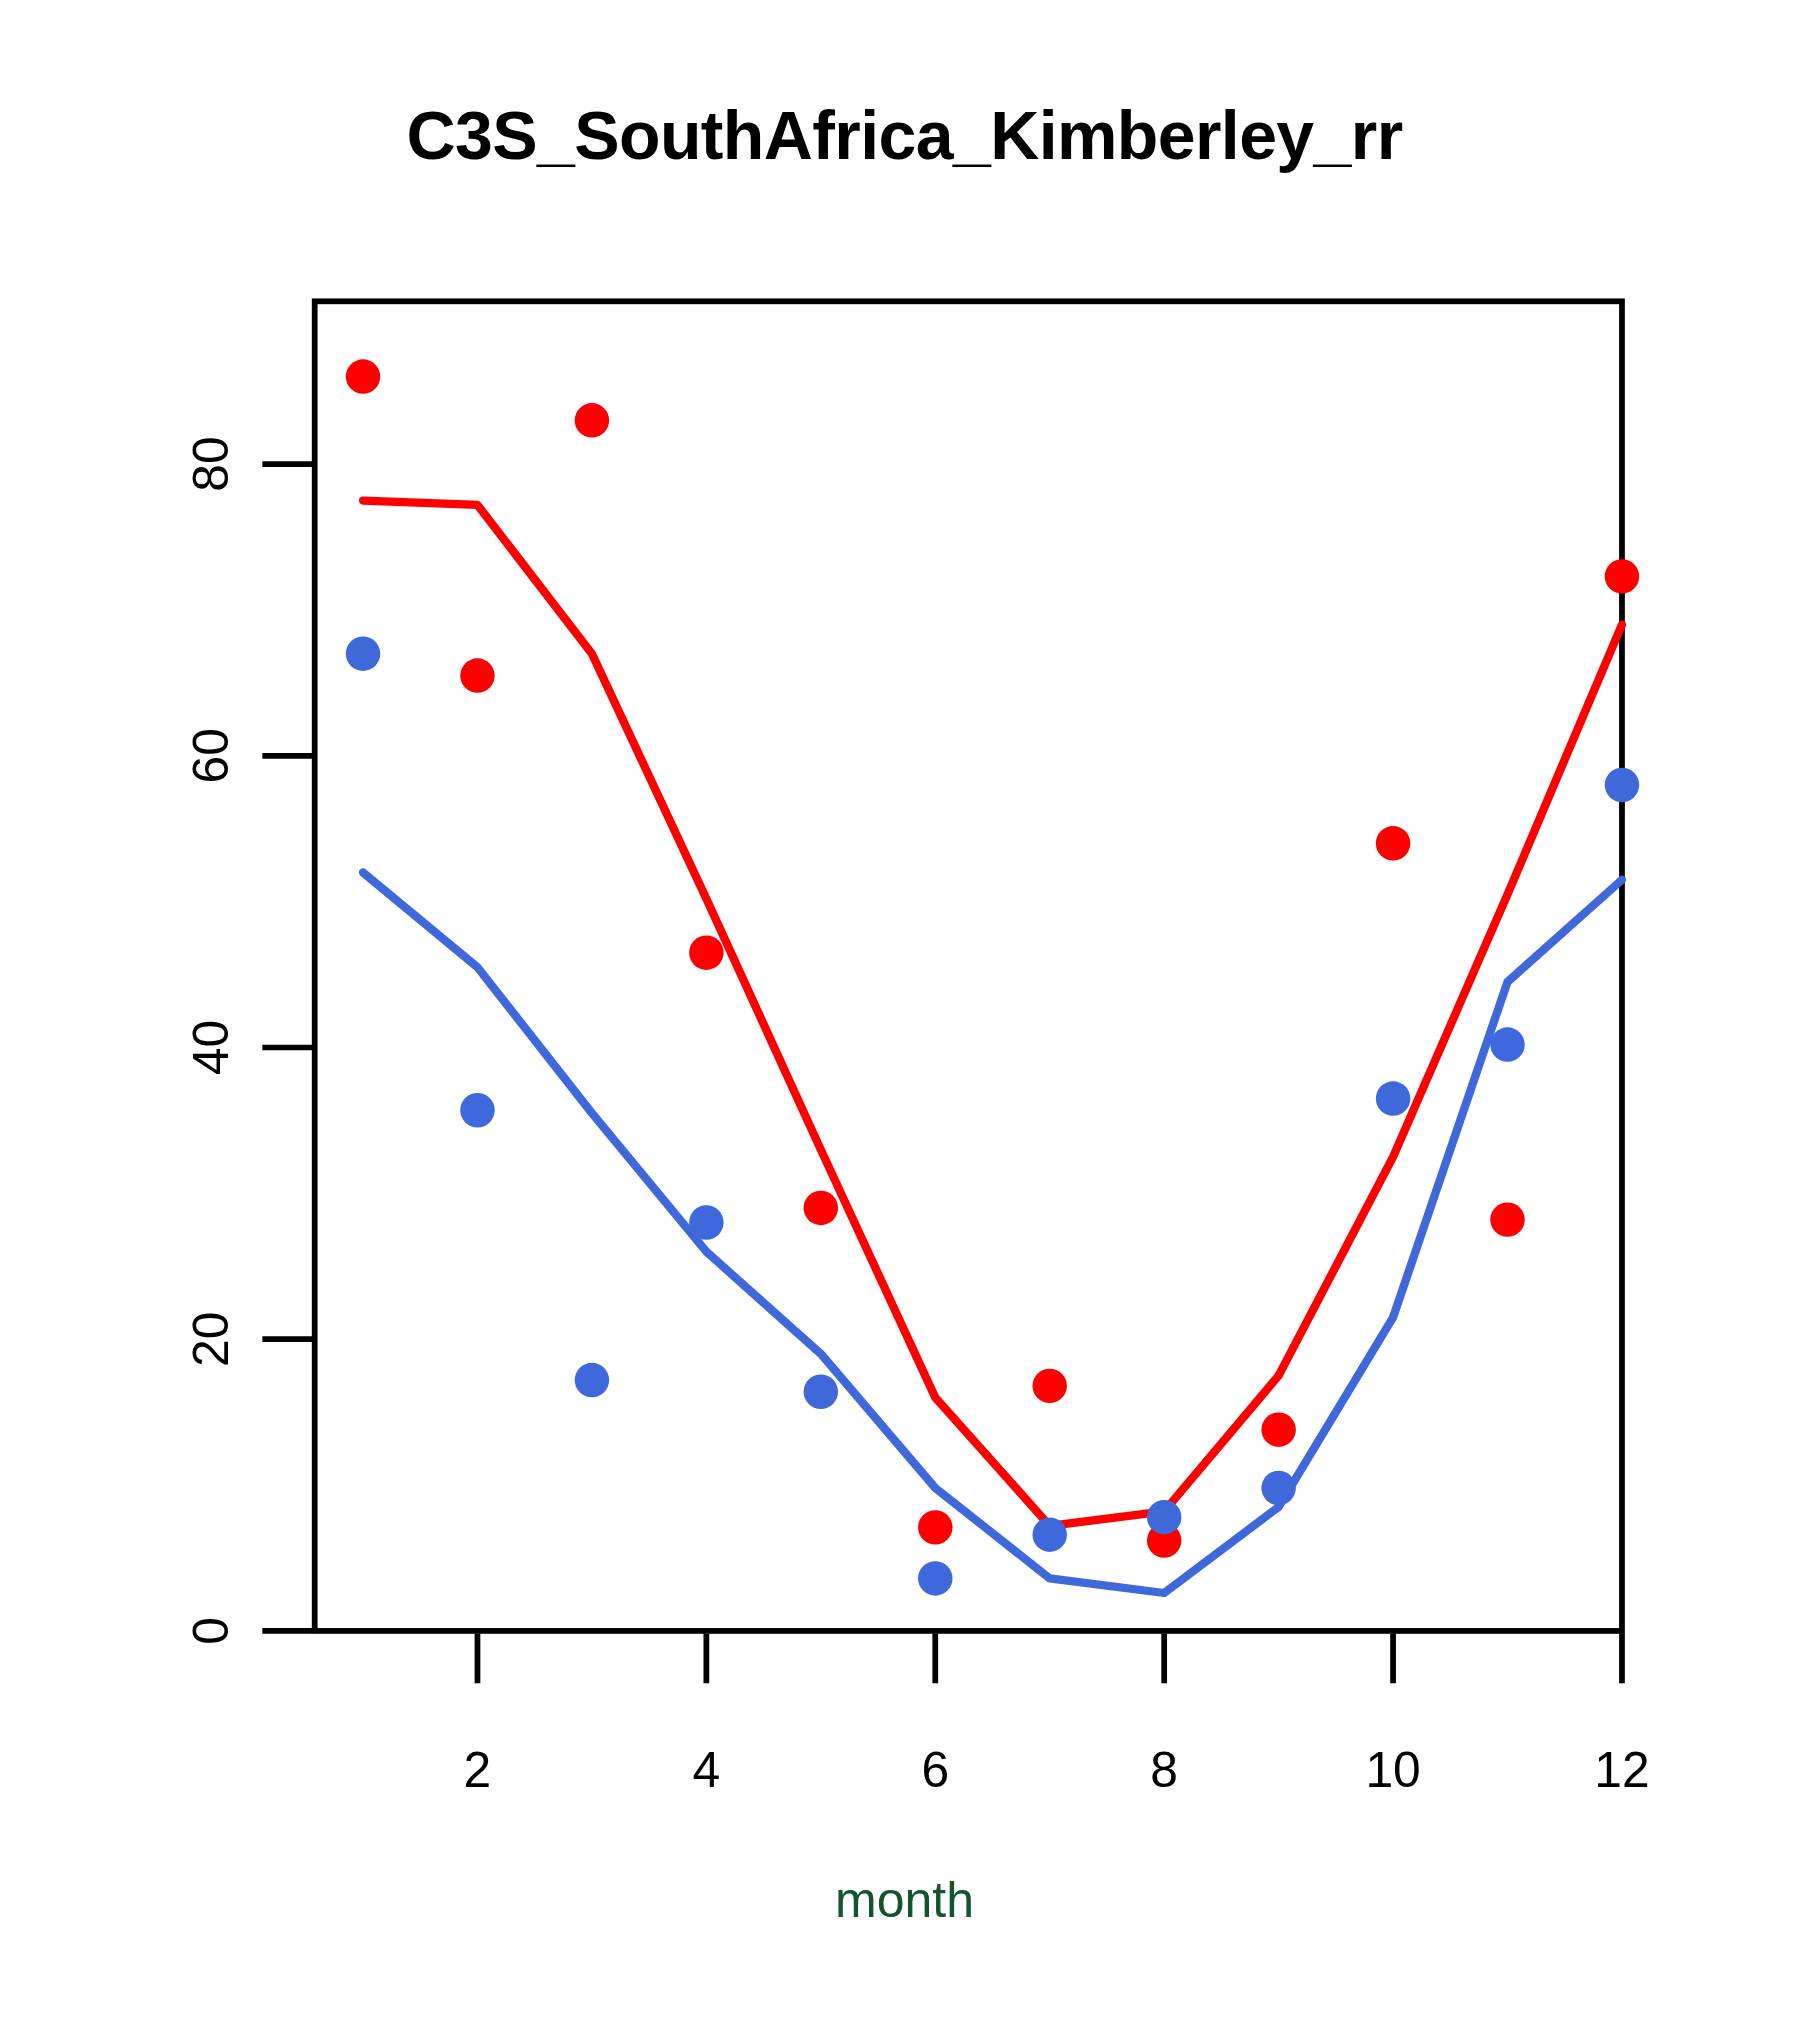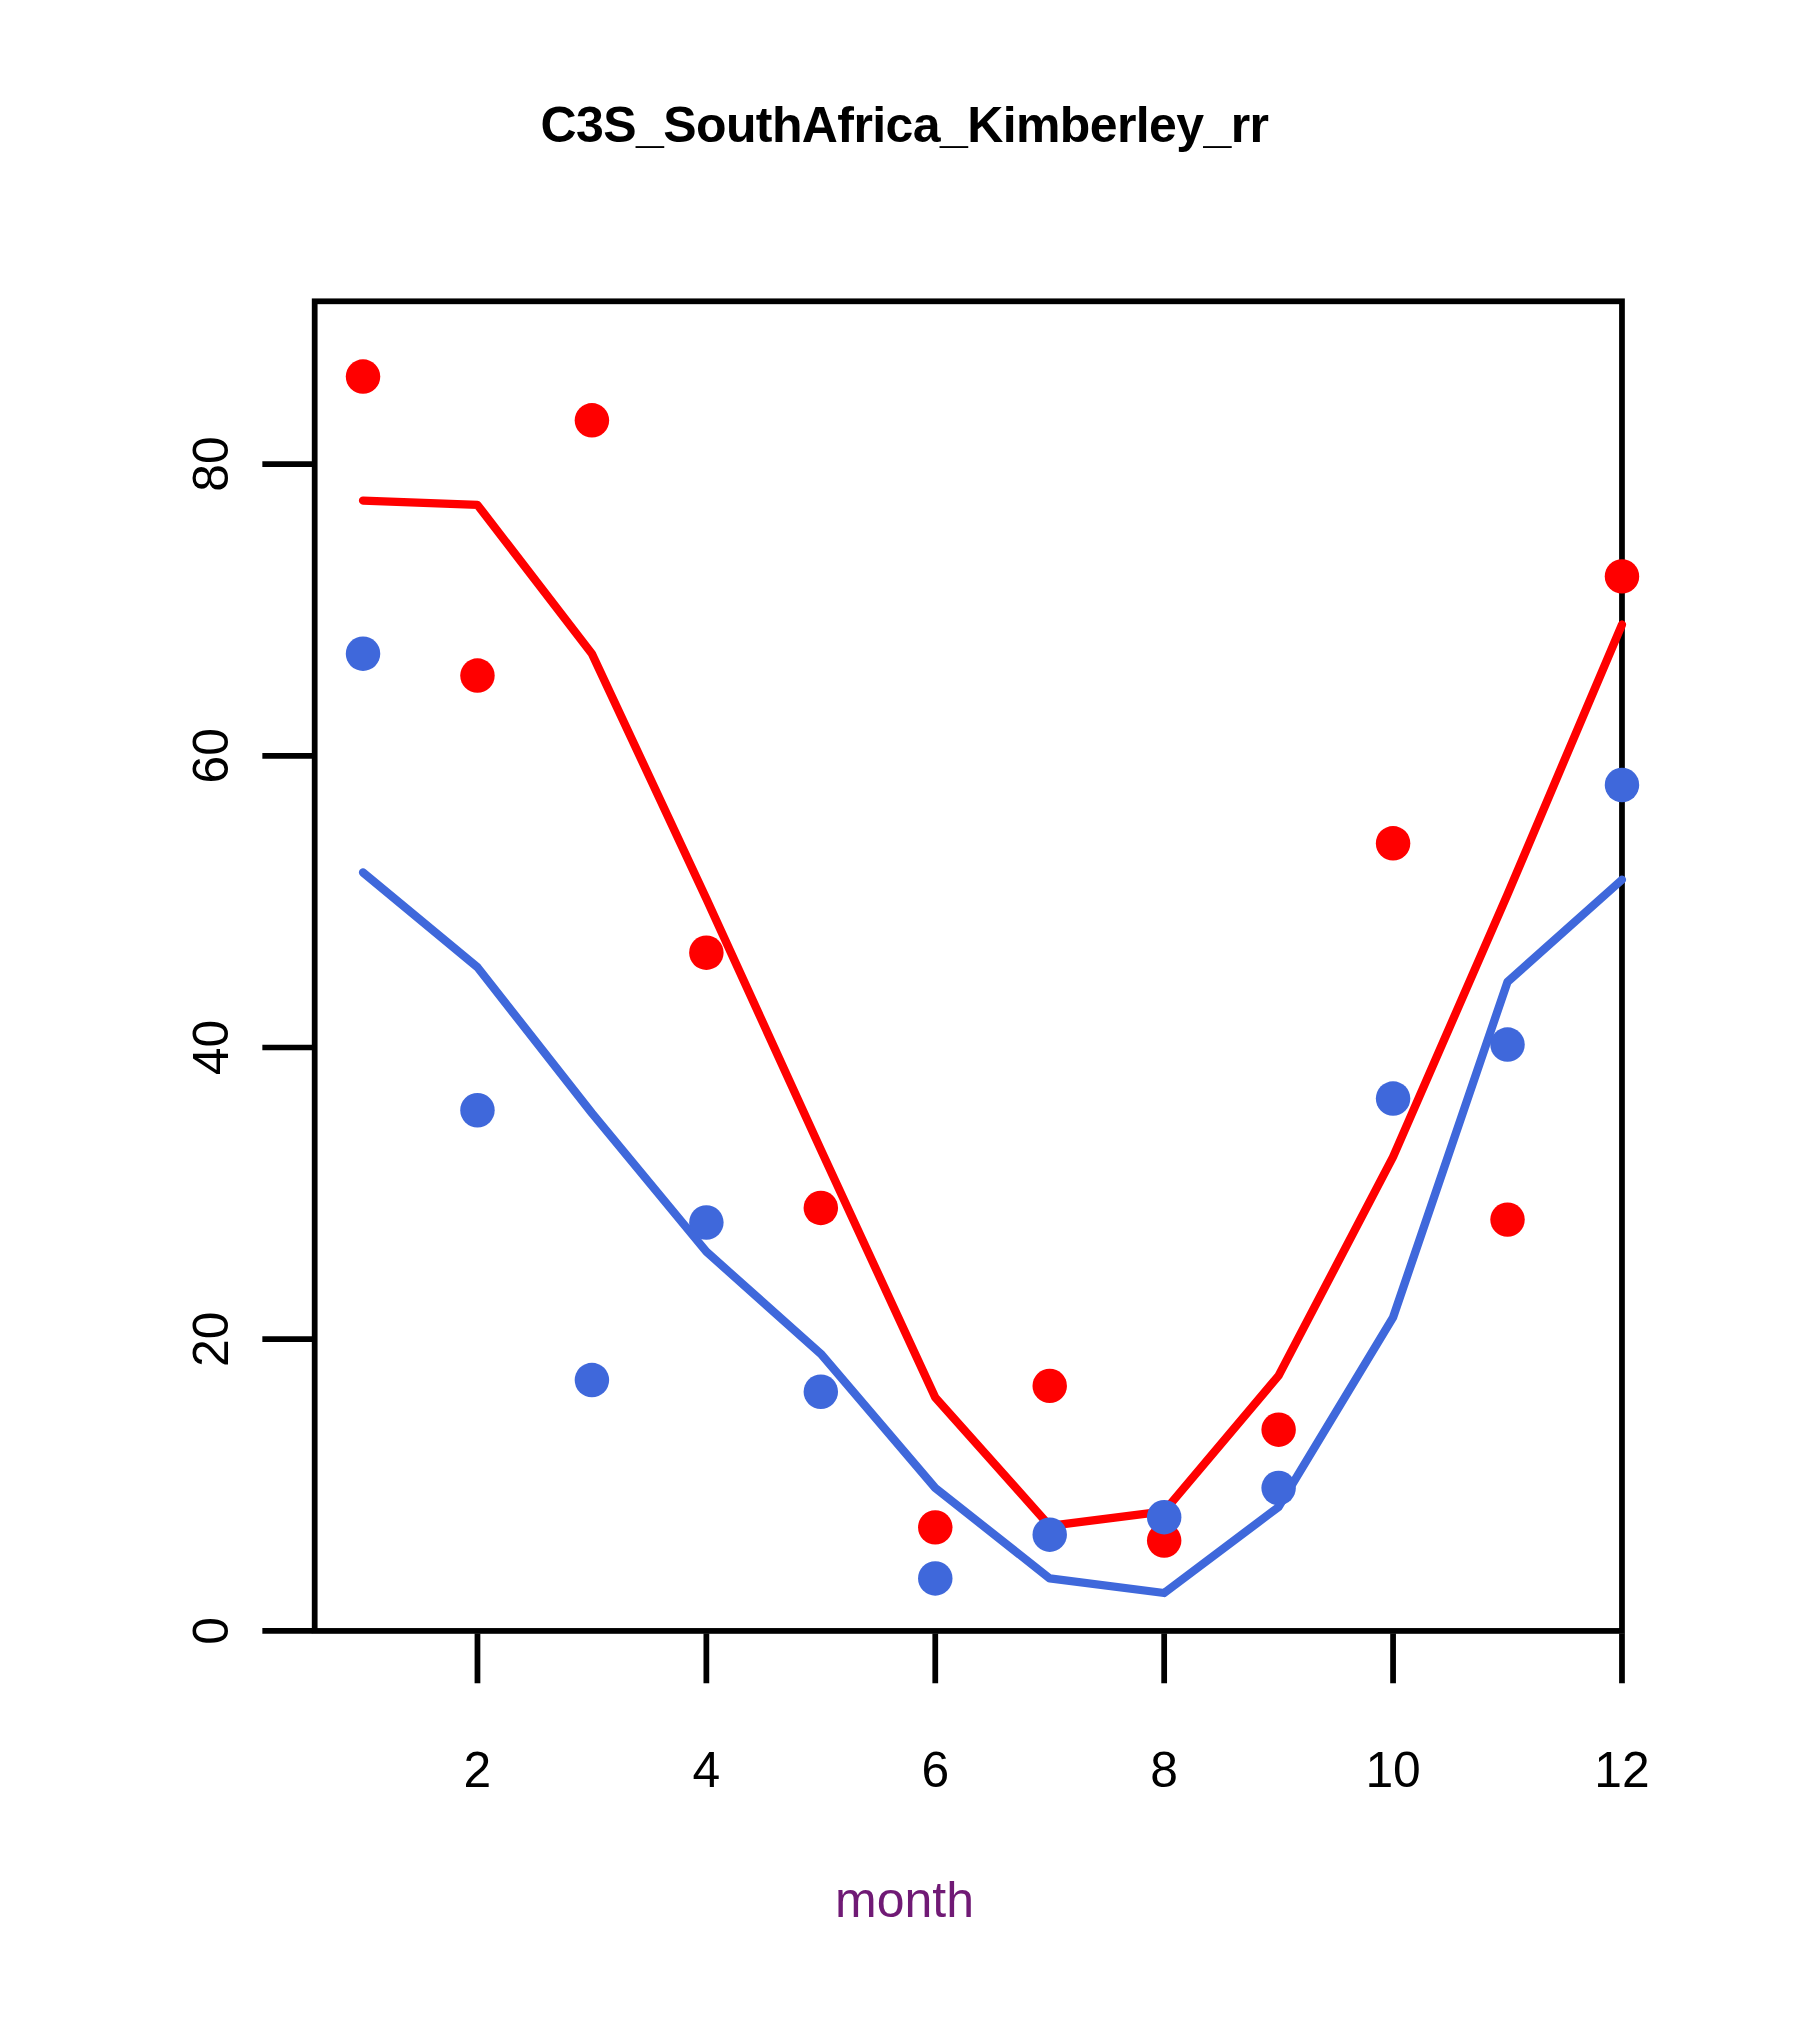--- a/index.html
+++ b/index.html
@@ -18,35 +18,35 @@
     width: 1809px;
     height: 2035px;
     background: #ffffff;
   }
   #chart-title {
     position: absolute;
     left: 0;
     top: 96px;
     width: 1809px;
     text-align: center;
-    font-size: 50px;
+    font-size: 68px;
     font-weight: bold;
     font-family: "Liberation Sans", sans-serif;
     color: #000000;
     letter-spacing: -0.6px;
   }
   #xlabel {
     position: absolute;
     left: 0;
     top: 1871px;
     width: 1809px;
     text-align: center;
     font-size: 50px;
     font-family: "Liberation Sans", sans-serif;
-    color: #701a75;
+    color: #14532d;
   }
   #plot-svg {
     position: absolute;
     left: 0;
     top: 0;
   }
   .tick-label-x {
     font-size: 78px;
     font-family: "Liberation Sans", sans-serif;
     fill: #000000;

